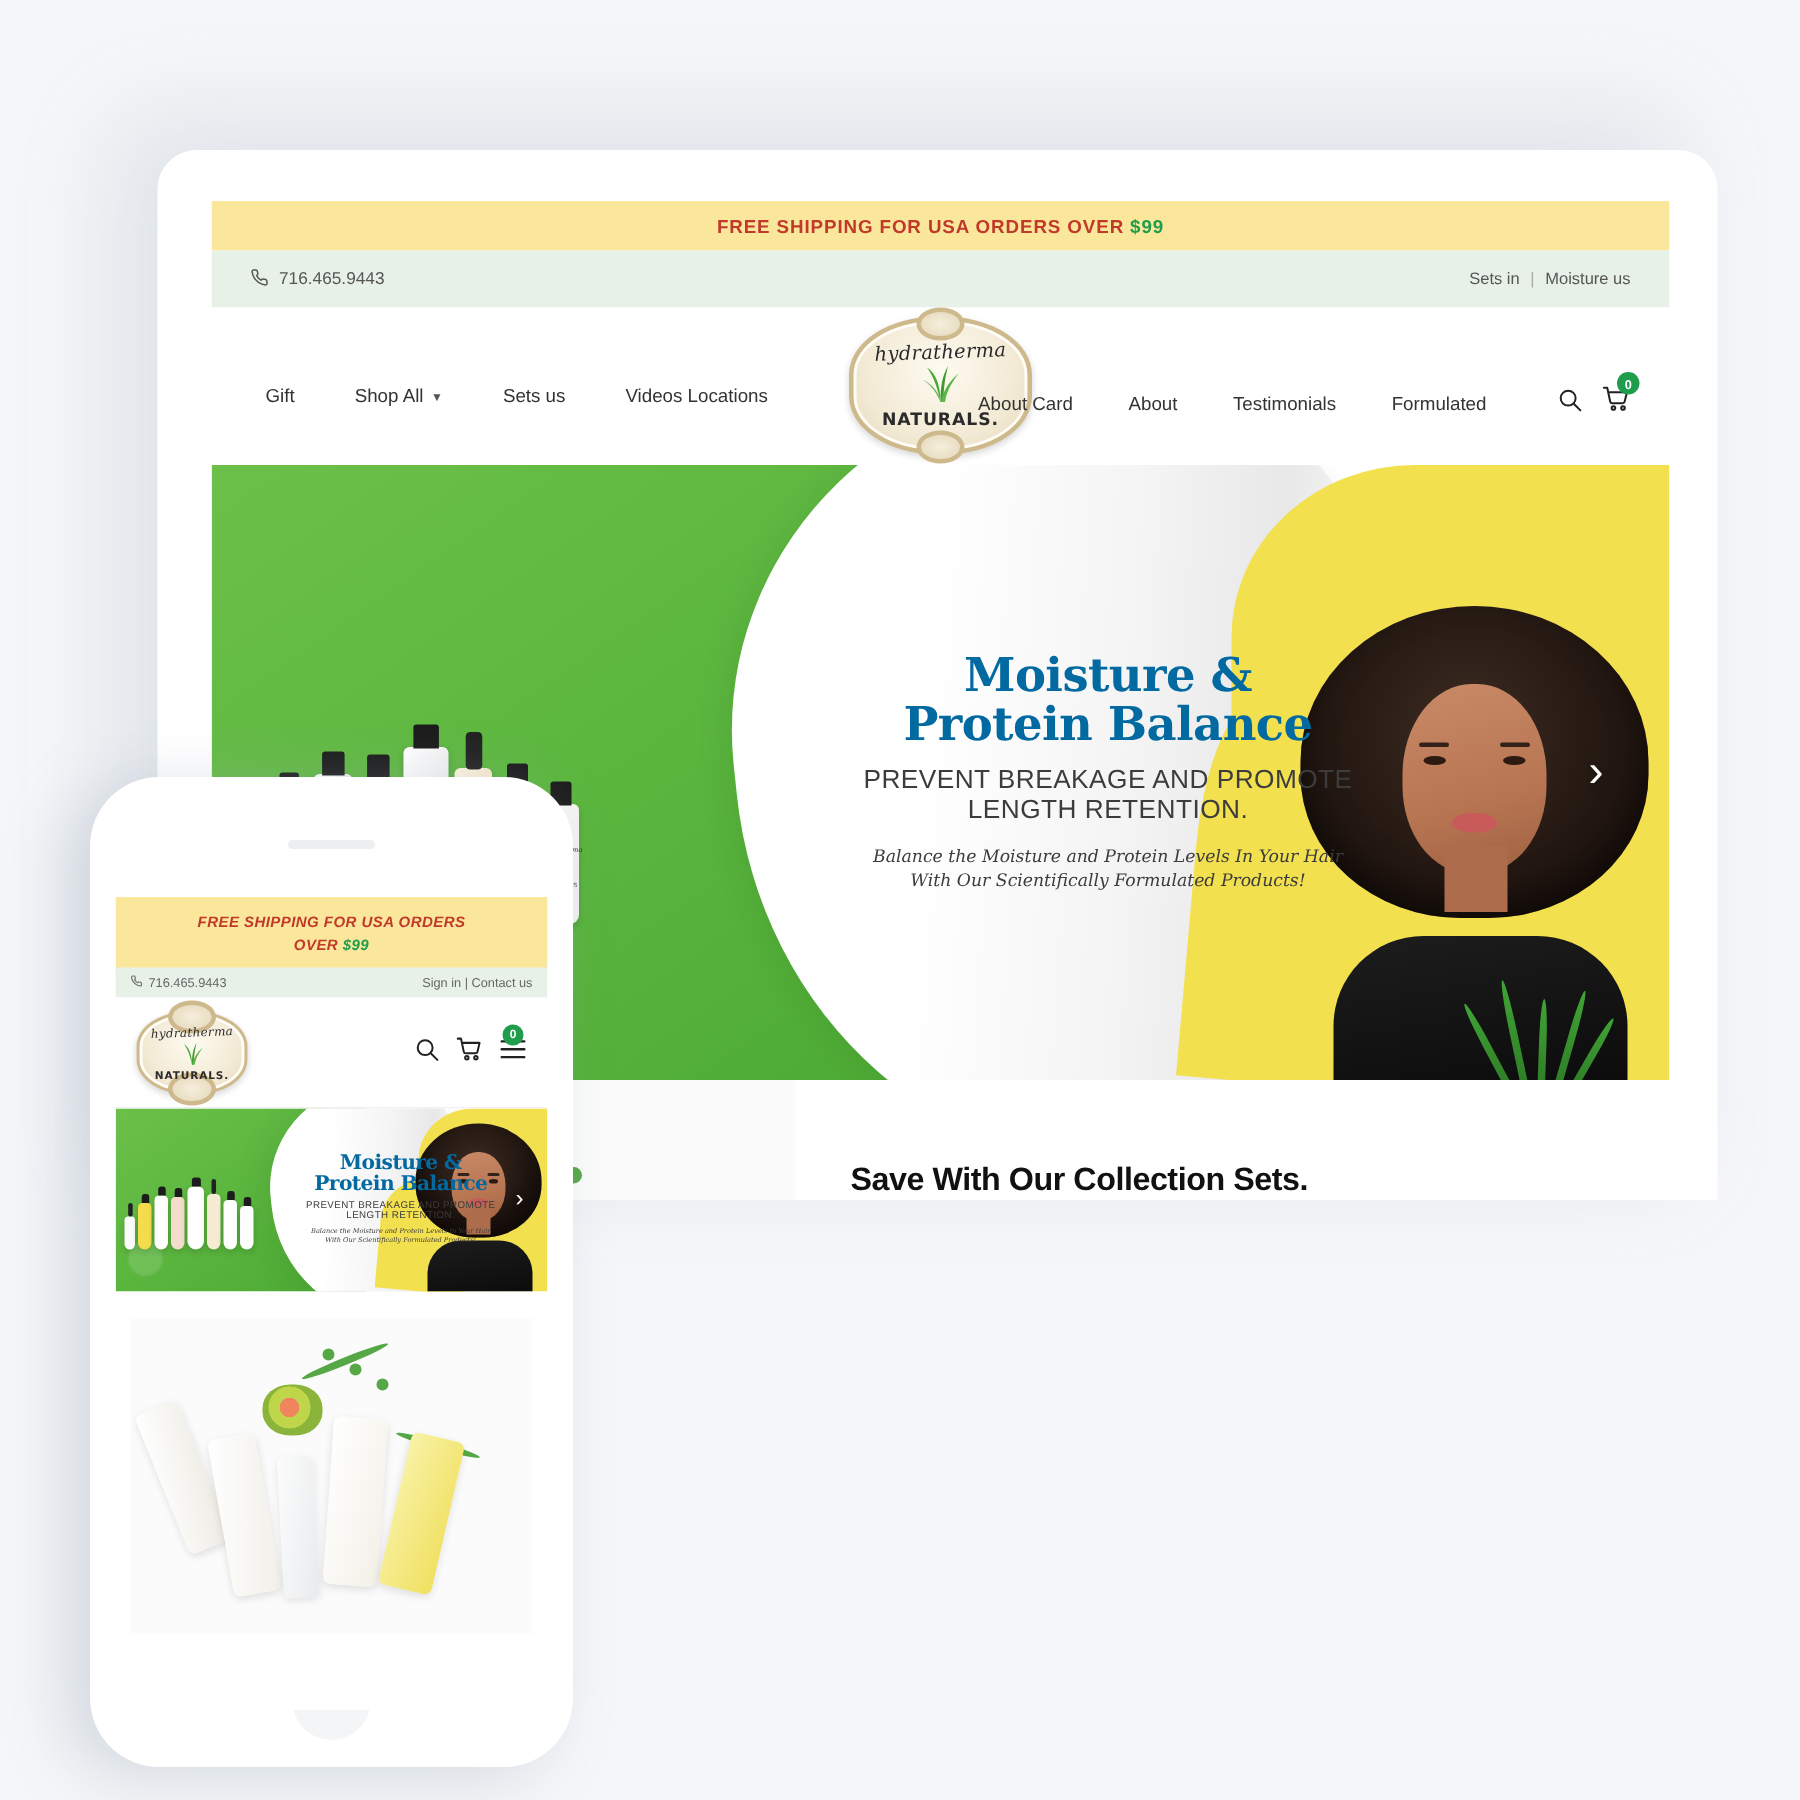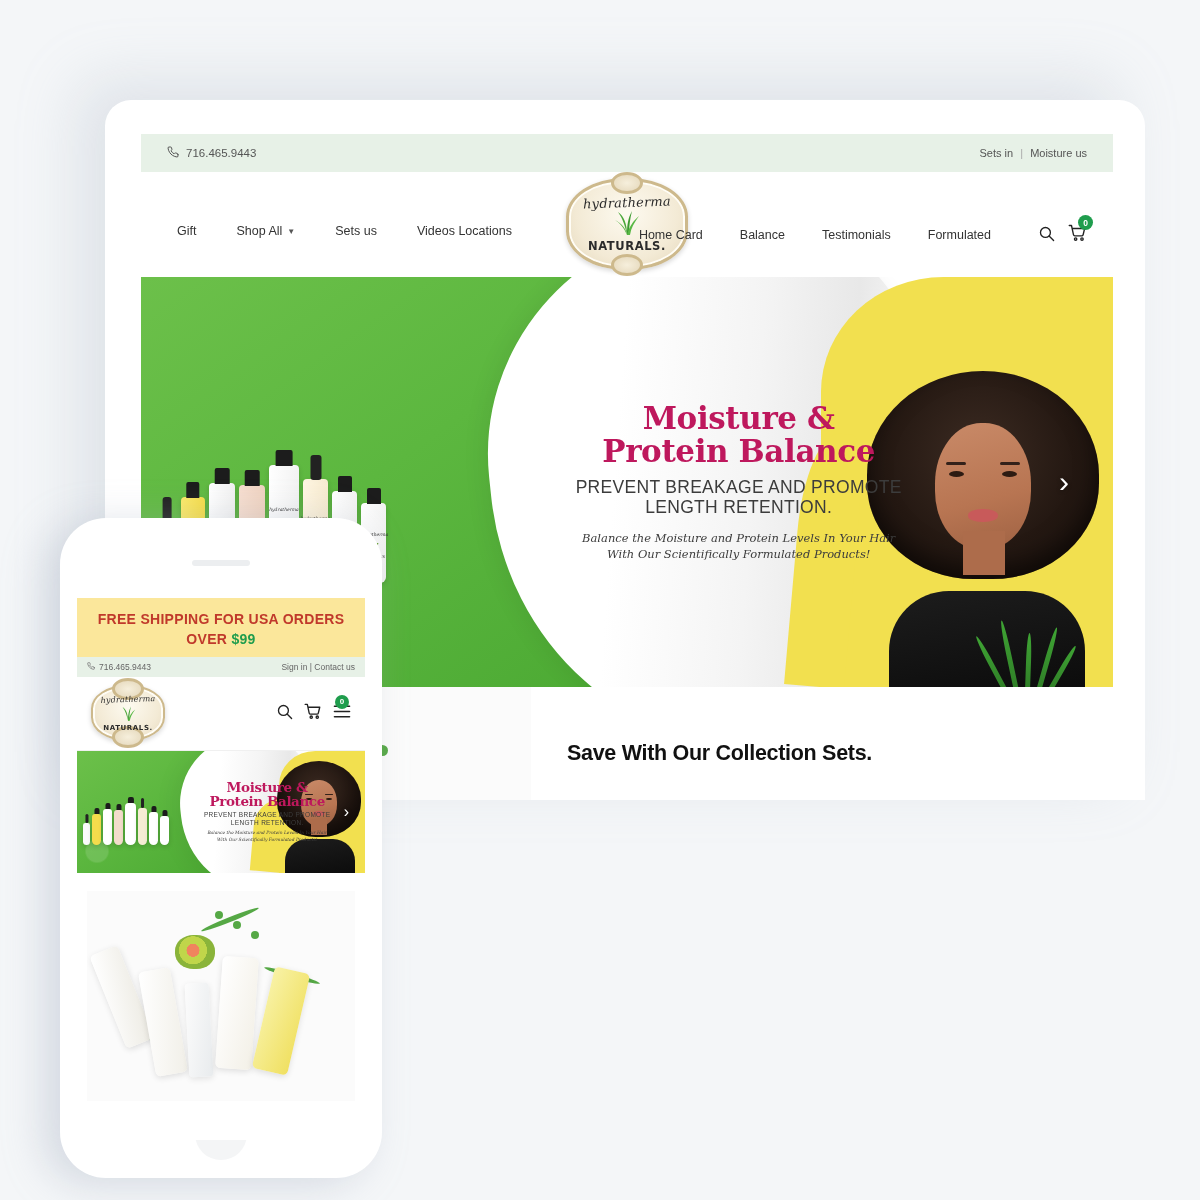--- a/index.html
+++ b/index.html
@@ -171,21 +171,21 @@
   .hero-arrow{
     position:absolute; right:44px; top:50%; transform:translateY(-50%);
     color:#fff; font-size:30px; font-weight:300; cursor:pointer;
     line-height:1; text-shadow:0 1px 4px rgba(0,0,0,.35); z-index:6;
   }
   .hero-copy{
     position:absolute; left:44%; top:50%; transform:translateY(-50%);
     width:340px; text-align:center; z-index:5;
   }
   .hero-h1{
-    font-family:"DejaVu Serif",serif; font-weight:700; color:#be185d;
+    font-family:"DejaVu Serif",serif; font-weight:700; color:#0369a1;
     font-size:31px; line-height:1.06; letter-spacing:-.4px;
   }
   .hero-h2{
     margin-top:9px; font-size:17.5px; color:#3c3c3c; letter-spacing:.3px;
     line-height:1.17;
   }
   .hero-h3{
     margin-top:12px; font-family:"DejaVu Serif",serif; font-style:italic;
     font-size:11.5px; color:#3c3c3c; line-height:1.45;
   }
@@ -224,21 +224,21 @@
   .phone-home{
     position:absolute;left:50%;transform:translateX(-50%);bottom:18px;
     width:52px;height:52px;border-radius:50%;background:#f4f5f6;
   }
   #phone-screen{
     position:absolute;left:17px;top:80px;width:288px;height:542px;
     background:#fff;overflow:hidden;
   }
   .m-ann{
     background:#fbe79b;padding:11px 8px;text-align:center;
-    font-size:14px;font-weight:700;color:#c0392b;line-height:1.45;letter-spacing:.3px;
+    font-size:10px;font-weight:700;color:#c0392b;line-height:1.45;letter-spacing:.3px;font-style:italic;
   }
   .m-ann .amt{color:#1f9d4d;}
   .m-contact{
     background:#e7f1e7;height:20px;display:flex;align-items:center;
     justify-content:space-between;padding:0 10px;font-size:8.5px;color:#666;
     margin-top:-4px;
   }
   .m-nav{
     height:74px;background:#fff;display:flex;align-items:center;
     justify-content:space-between;padding:0 14px;border-bottom:1px solid #f0f0f0;
@@ -261,20 +261,24 @@
   }
 
   .ph-icon{display:inline-block;vertical-align:middle;}
 </style>
 </head>
 <body>
 
 <div id="desktop-mockup">
   <div id="desktop-viewport">
 
+    <div class="ann-bar">
+      <span>FREE SHIPPING FOR USA ORDERS OVER</span>
+      <span class="amt">$99</span>
+    </div>
 
     <div class="contact-bar">
       <div class="contact-left">
         <span class="ph-icon">
           <svg width="12" height="12" viewBox="0 0 24 24" fill="none" stroke="#555" stroke-width="2" stroke-linecap="round" stroke-linejoin="round">
             <path d="M22 16.9v3a2 2 0 0 1-2.2 2 19.8 19.8 0 0 1-8.6-3.1 19.5 19.5 0 0 1-6-6A19.8 19.8 0 0 1 2.1 4.2 2 2 0 0 1 4.1 2h3a2 2 0 0 1 2 1.7c.1 1 .3 1.8.6 2.7a2 2 0 0 1-.5 2.1L8.1 9.6a16 16 0 0 0 6 6l1.1-1.1a2 2 0 0 1 2.1-.5c.9.3 1.8.5 2.7.6a2 2 0 0 1 1.7 2z"></path>
           </svg>
         </span>
         <span>716.465.9443</span>
       </div>
@@ -311,24 +315,24 @@
             <path d="M15 26 C15 16 16 9 20 2 C18 10 17 17 17 26Z" fill="#3d9b31"></path>
             <path d="M15 26 C17 18 21 12 27 7 C22 14 19 19 18 26Z" fill="#59b845"></path>
             <path d="M15 26 C12 19 9 15 3 11 C9 14 14 19 15 26Z" fill="#57b243"></path>
           </svg>
         </div>
         <div class="logo-txt-bot">NATURALS.</div>
       </div>
 
       <div class="nav-group nav-right">
         <div class="nav-item">
-          <span>Home Card</span>
-        </div>
-        <div class="nav-item">
-          <span>Balance</span>
+          <span>About Card</span>
+        </div>
+        <div class="nav-item">
+          <span>About</span>
         </div>
         <div class="nav-item">
           <span>Testimonials</span>
         </div>
         <div class="nav-item">
           <span>Formulated</span>
         </div>
         <div class="nav-icons">
           <span>
             <svg width="17" height="17" viewBox="0 0 24 24" fill="none" stroke="#222" stroke-width="1.9">

